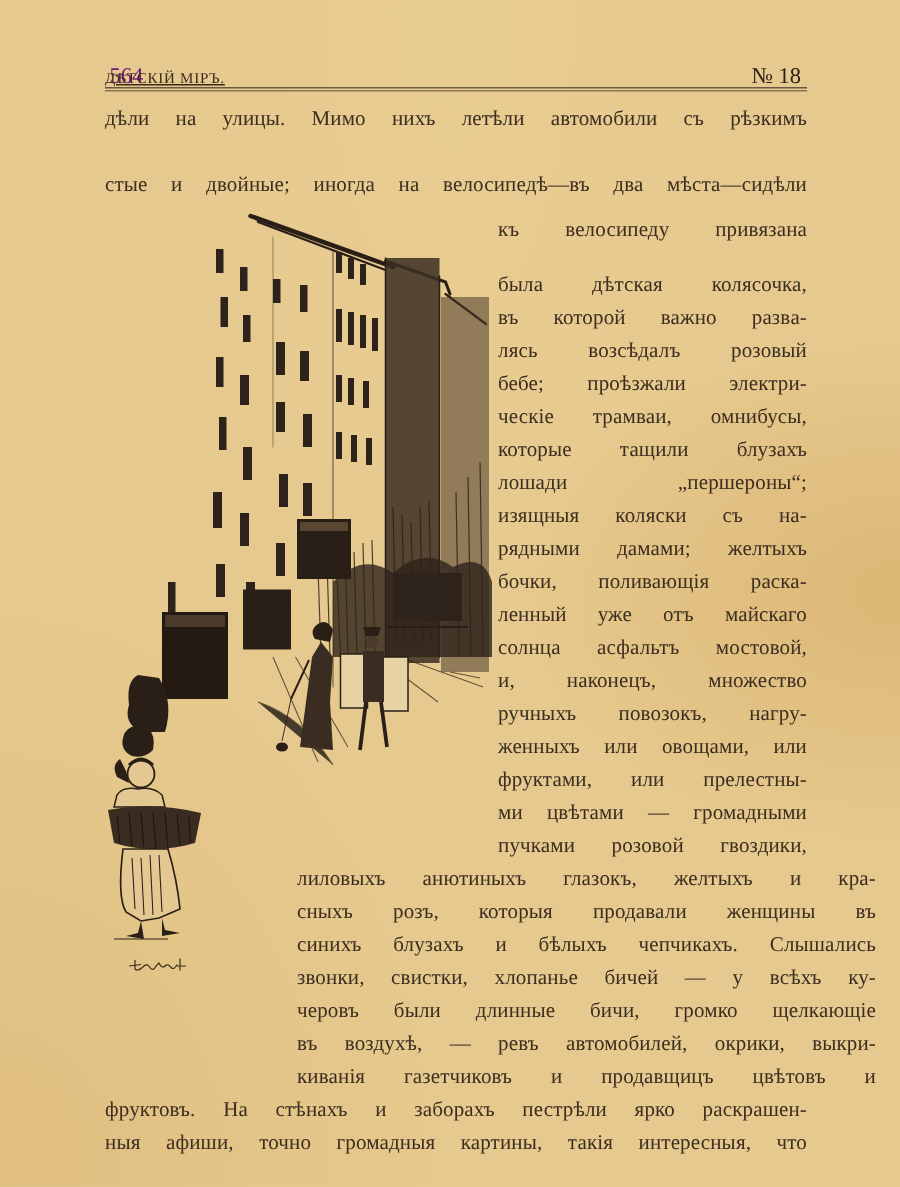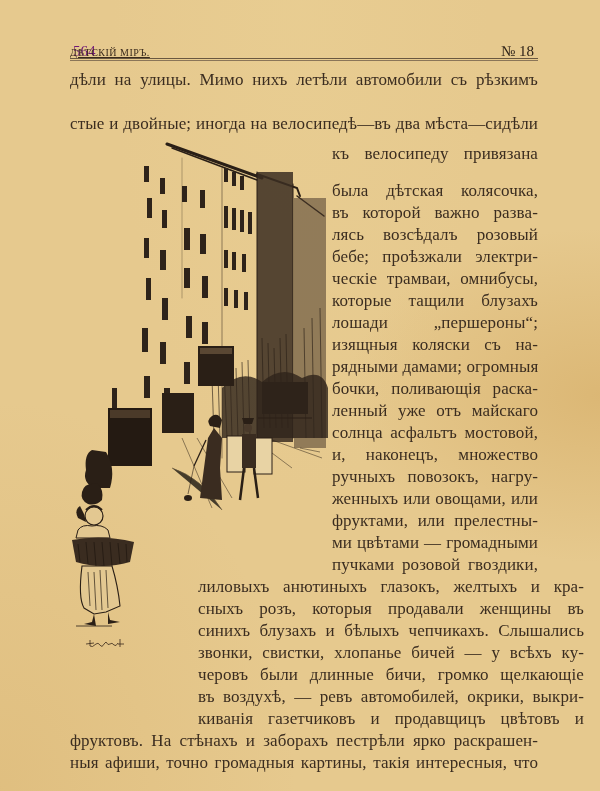--- a/index.html
+++ b/index.html
@@ -69,21 +69,21 @@
       top: 58px;
       height: 3px;
       border-top: 1.2px solid #6a5840;
       border-bottom: 1px solid #8a7558;
       box-sizing: border-box;
     }
     
     .line {
       position: absolute;
       font-family: "Liberation Serif", serif;
-      font-size: 17px;
+      font-size: 14px;
       line-height: 20px;
       height: 20px;
       white-space: nowrap;
       text-align: justify;
       text-align-last: justify;
       color: #3b2d20;
       letter-spacing: 0.1px;
       overflow: hidden;
     }
     .full { left: 70px; width: 468px; }
@@ -123,21 +123,21 @@
 
   <div class="line narrow" style="top:144px">къ велосипеду привязана</div>
   <div class="line narrow" style="top:181px">была дѣтская колясочка,</div>
   <div class="line narrow" style="top:203px">въ которой важно развa-</div>
   <div class="line narrow" style="top:225px">лясь возсѣдалъ розовый</div>
   <div class="line narrow" style="top:247px">бебе; проѣзжали электри-</div>
   <div class="line narrow" style="top:269px">ческіе трамваи, омнибусы,</div>
   <div class="line narrow" style="top:291px">которые тащили блузахъ</div>
   <div class="line narrow" style="top:313px">лошади „першероны“;</div>
   <div class="line narrow" style="top:335px">изящныя коляски съ на-</div>
-  <div class="line narrow" style="top:357px">рядными дамами; огромныя</div>
+  <div class="line narrow" style="top:357px">рядными дамами; желтыхъ</div>
   <div class="line narrow" style="top:379px">бочки, поливающія раска-</div>
   <div class="line narrow" style="top:401px">ленный уже отъ майскаго</div>
   <div class="line narrow" style="top:423px">солнца асфальтъ мостовой,</div>
   <div class="line narrow" style="top:445px">и, наконецъ, множество</div>
   <div class="line narrow" style="top:467px">ручныхъ повозокъ, нагру-</div>
   <div class="line narrow" style="top:489px">женныхъ или овощами, или</div>
   <div class="line narrow" style="top:511px">фруктами, или прелестны-</div>
   <div class="line narrow" style="top:533px">ми цвѣтами — громадными</div>
   <div class="line narrow" style="top:555px">пучками розовой гвоздики,</div>
 

